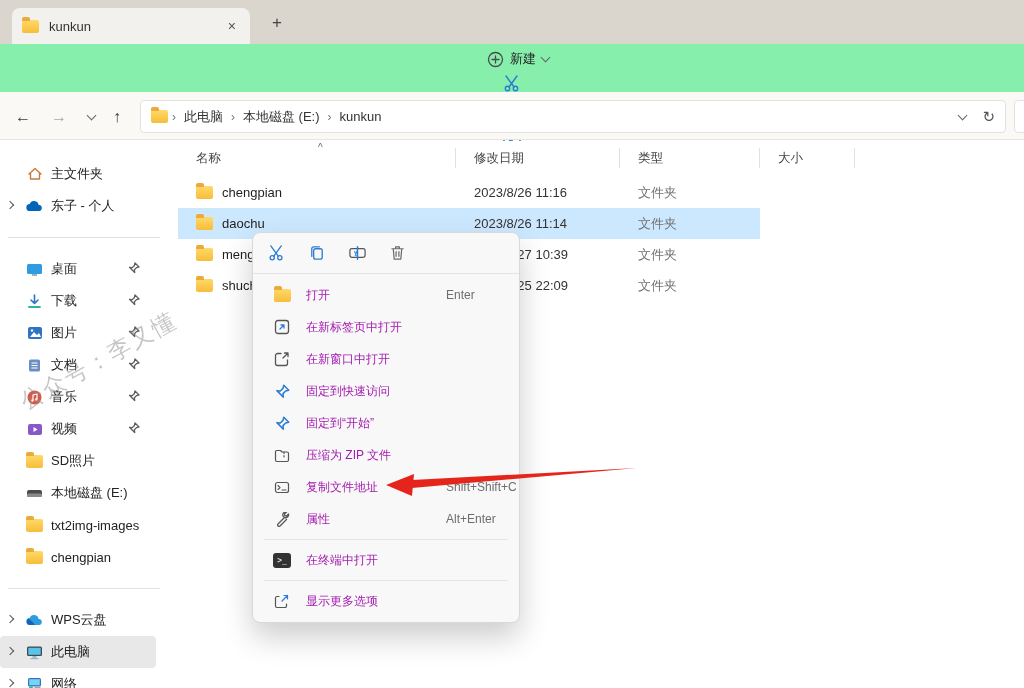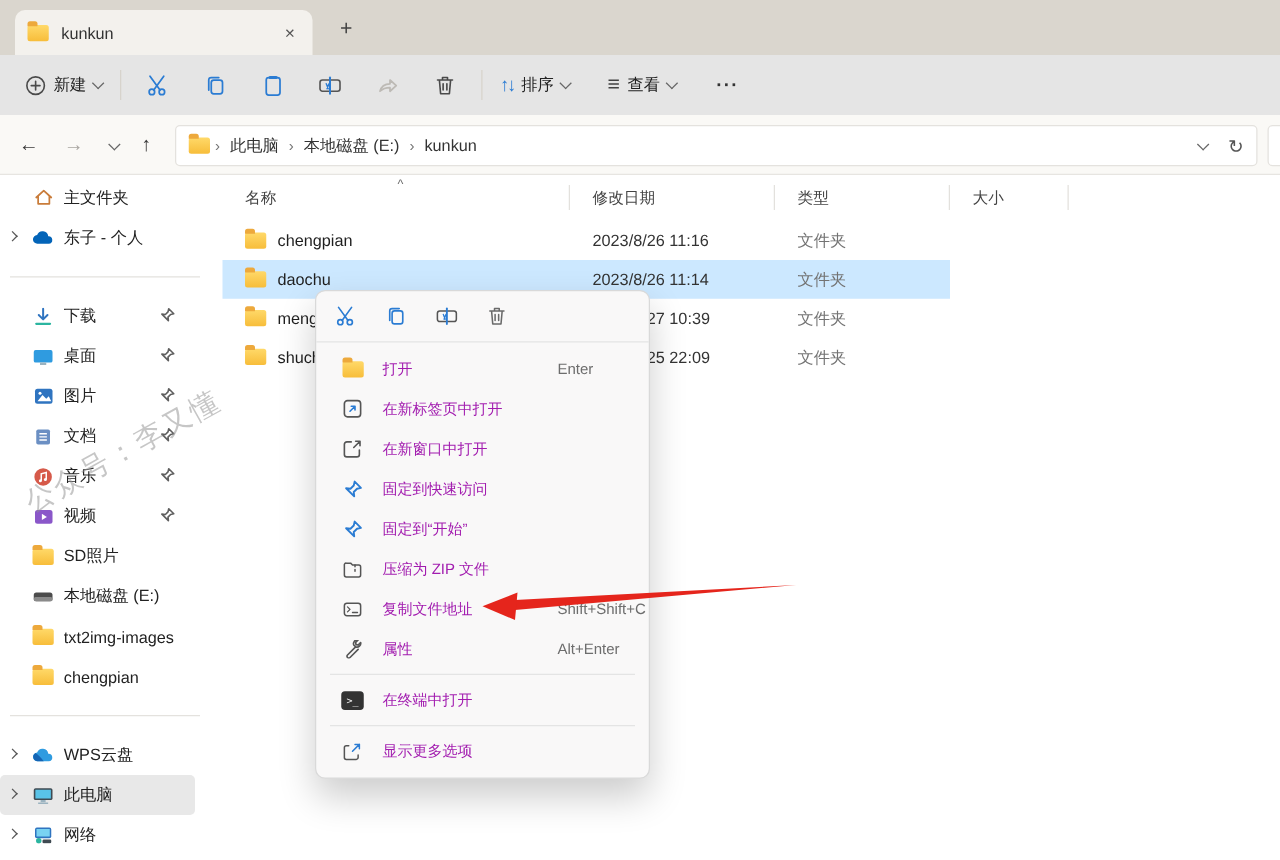--- a/index.html
+++ b/index.html
@@ -11,22 +11,22 @@
   }
   
   .tabstrip { position:absolute; top:0; left:0; right:0; height:44px; background:#dad6ce; }
   .tab { position:absolute; left:12px; top:8px; width:238px; height:36px; background:#f3f1ed;
          border-radius:8px 8px 0 0; display:flex; align-items:center; padding:0 10px; }
   .tab-title { margin-left:10px; font-size:13px; color:#333; }
   .tab-close { margin-left:auto; font-size:14px; color:#555; cursor:default; padding:0 4px; }
   .newtab-btn { position:absolute; left:266px; top:11px; font-size:17px; color:#444; padding:2px 6px; }
 
   
-  .toolbar { position:absolute; top:44px; left:0; right:0; height:48px; background:#e5e5e5;
-             display:flex; align-items:center; }
+  .toolbar { position:absolute; top:44px; left:0; right:0; height:48px; background:#86efac;
+             display:flex; align-items:center;flex-direction:column; }
   .tb-btn { display:flex; align-items:center; gap:6px; padding:6px 8px; border-radius:4px; }
   .tb-sep { width:1px; height:24px; background:#d7d3cc; margin:0 6px; }
   .tb-ico { width:28px; height:28px; display:flex; align-items:center; justify-content:center; margin:0 9px; }
   .chev { width:7px; height:7px; border-right:1.4px solid #666; border-bottom:1.4px solid #666;
           transform:rotate(45deg); margin-top:-3px; display:inline-block; }
   .sort-glyph { color:#2b7cd3; font-size:15px; letter-spacing:-2px; }
   .view-glyph { color:#444; font-size:17px; }
   .more-glyph { color:#333; font-size:15px; font-weight:bold; letter-spacing:1px; }
 
   
@@ -39,21 +39,21 @@
               border:1px solid #e4e2de; border-radius:4px; display:flex; align-items:center;
               padding:0 10px; }
   .crumb { font-size:13px; color:#333; padding:2px 4px; }
   .crumb-sep { color:#777; font-size:12px; padding:0 4px; }
   .addr-right { margin-left:auto; display:flex; align-items:center; gap:16px; color:#555; }
   .search-frag { position:absolute; left:1014px; top:8px; width:20px; height:33px; background:#fff;
                  border:1px solid #e4e2de; border-radius:4px; }
 
   
   .sidebar { position:absolute; top:141px; left:0; width:170px; bottom:0; background:#fff;
-             padding-top:1px; z-index:1; }
+             padding-top:17px; z-index:1; }
   .sb-item { height:32px; display:flex; align-items:center; padding-left:26px; position:relative;
              font-size:13px; color:#222; border-radius:4px; margin-right:14px; }
   .sb-item.selected { background:#e8e8e8; }
   .sb-chevron { position:absolute; left:7px; top:12px; width:6px; height:6px;
                 border-right:1.3px solid #555; border-bottom:1.3px solid #555;
                 transform:rotate(-45deg); }
   .sb-label { margin-left:8px; white-space:nowrap; }
   .sb-pin { position:absolute; right:16px; top:9px; }
   .sb-divider { height:1px; background:#e4e2de; margin:15px 10px 15px 8px; }
 
@@ -218,40 +218,40 @@
       <svg width="17" height="12" viewBox="0 0 17 12">
           <path fill="#0364b8" d="M4 11a3.5 3.5 0 0 1-.3-7A4.6 4.6 0 0 1 12.6 5 3 3 0 0 1 13 11z"></path>
         </svg>
     </span>
     <span class="sb-label">东子 - 个人</span>
   </div>
   <div class="sb-divider"></div>
 
   <div class="sb-item">
     <span class="ico16">
+      <svg width="17" height="15" viewBox="0 0 17 15">
+          <rect x="1" y="2" width="15" height="10" rx="1.5" fill="#2f9be0"></rect>
+          <rect x="6" y="12" width="5" height="2" fill="#9bb3c0"></rect>
+        </svg>
+    </span>
+    <span class="sb-label">桌面</span>
+    <span class="sb-pin">
+      <svg class="lineicon" width="12" height="12" viewBox="0 0 12 12" stroke="#5f5f5f" stroke-width="1.3">
+          <path d="M7 1l4 4-2.5.6L6.4 7.7l.3 2.8L1.5 5.3l2.8.3L6.4 3.5z"></path>
+        </svg>
+    </span>
+  </div>
+  <div class="sb-item">
+    <span class="ico16">
       <svg class="lineicon" width="15" height="15" viewBox="0 0 15 15">
           <path d="M7.5 1v8M4 6l3.5 3.5L11 6" stroke="#2f74c0" stroke-width="1.6"></path>
           <path d="M2 13h11" stroke="#2bb5a0" stroke-width="1.8"></path>
         </svg>
     </span>
     <span class="sb-label">下载</span>
-    <span class="sb-pin">
-      <svg class="lineicon" width="12" height="12" viewBox="0 0 12 12" stroke="#5f5f5f" stroke-width="1.3">
-          <path d="M7 1l4 4-2.5.6L6.4 7.7l.3 2.8L1.5 5.3l2.8.3L6.4 3.5z"></path>
-        </svg>
-    </span>
-  </div>
-  <div class="sb-item">
-    <span class="ico16">
-      <svg width="17" height="15" viewBox="0 0 17 15">
-          <rect x="1" y="2" width="15" height="10" rx="1.5" fill="#2f9be0"></rect>
-          <rect x="6" y="12" width="5" height="2" fill="#9bb3c0"></rect>
-        </svg>
-    </span>
-    <span class="sb-label">桌面</span>
     <span class="sb-pin">
       <svg class="lineicon" width="12" height="12" viewBox="0 0 12 12" stroke="#5f5f5f" stroke-width="1.3">
           <path d="M7 1l4 4-2.5.6L6.4 7.7l.3 2.8L1.5 5.3l2.8.3L6.4 3.5z"></path>
         </svg>
     </span>
   </div>
   <div class="sb-item">
     <span class="ico16">
       <svg width="16" height="14" viewBox="0 0 16 14">
           <rect x="1" y="1" width="14" height="12" rx="2" fill="#2f74c0"></rect>

